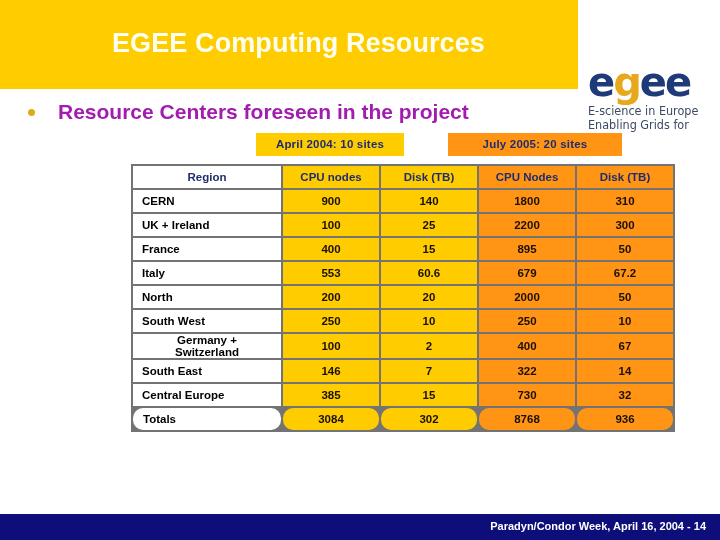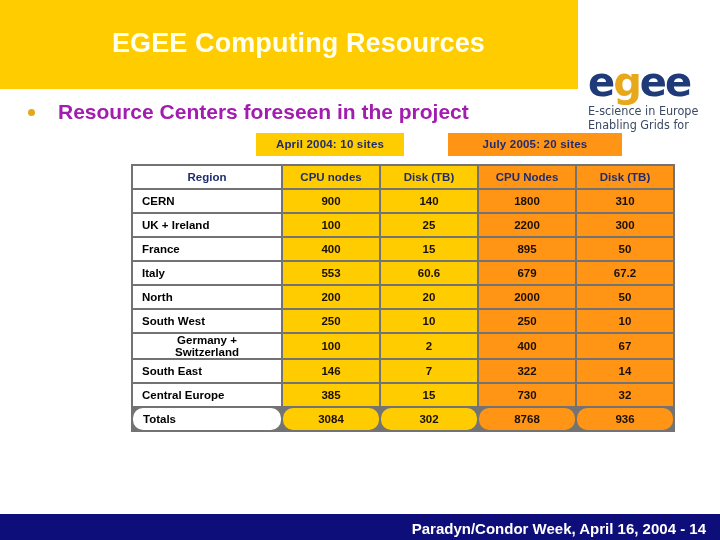--- a/index.html
+++ b/index.html
@@ -190,21 +190,21 @@
     left: 0;
     bottom: 0;
     width: 720px;
     height: 26px;
     background: #0E0E7A;
   }
   #footer-text {
     position: absolute;
     right: 14px;
     top: 6px;
-    font-size: 15px;
+    font-size: 11px;
     font-weight: bold;
     color: #FFFFFF;
     white-space: nowrap;
   }
 </style>
 </head>
 <body>
 
 <div id="header-band"></div>
 <div id="slide-title">EGEE Computing Resources</div>

